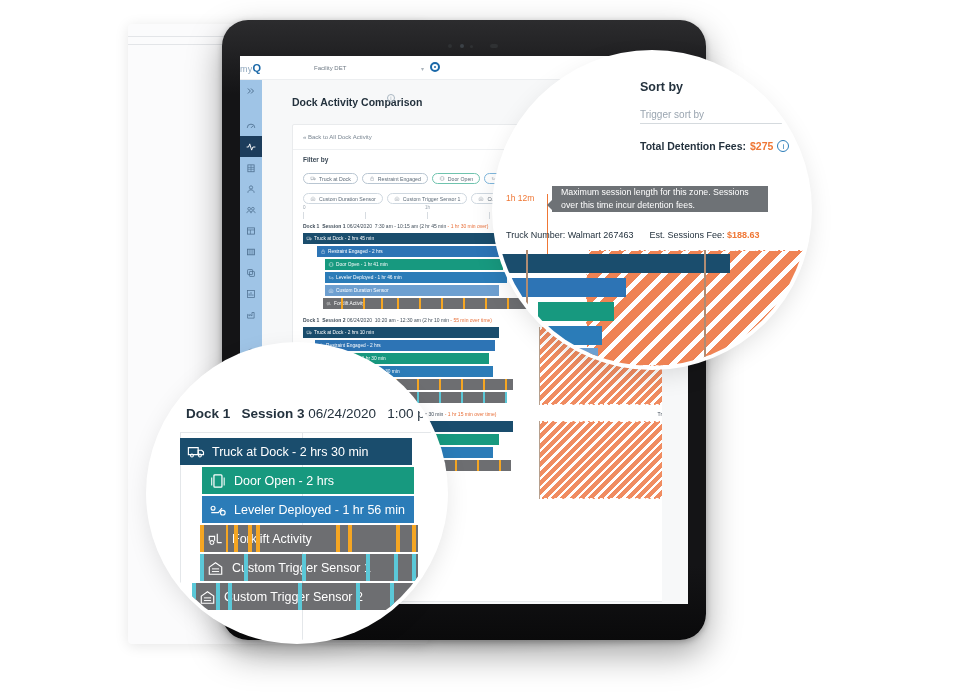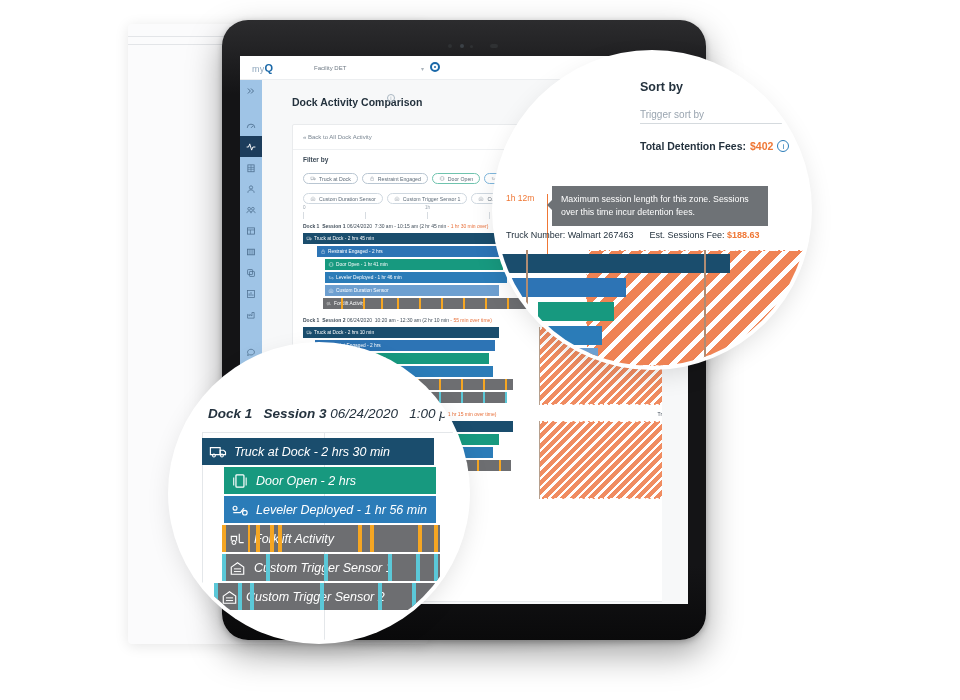--- a/index.html
+++ b/index.html
@@ -40,21 +40,21 @@
     position: absolute; left: 18px; top: 36px; width: 448px; height: 548px;
     background: #f7f8f9; overflow: hidden;
   }
 
   
   .app-header {
     position: absolute; left:0; top:0; width:100%; height:24px;
     background:#ffffff; border-bottom:1px solid #eceef0;
     display:flex; align-items:center;
   }
-  .logo { margin-left:12px; font-size:9px; color:#8fa7bd; letter-spacing:.2px; }
+  .logo { font-size:9px; color:#8fa7bd; letter-spacing:.2px; }
   .logo b { color:#1a68a8; font-size:11px; font-weight:bold; }
   .facility-select {
     position:absolute; left:74px; top:5px; width:110px; height:14px;
     display:flex; align-items:center; justify-content:space-between;
     font-size:6px; color:#6f7a85;
   }
   .fs-caret { font-size:6px; color:#aab3bb; }
   .gear {
     position:absolute; left:190px; top:6px; width:10px; height:10px;
     border-radius:50%; border:2px solid #1a68a8; background:#fff;
@@ -161,21 +161,21 @@
     border-bottom:1px solid #d5dade; font-size:10px; color:#9aa5b0;
     display:flex; align-items:flex-end; padding-bottom:3px;
   }
   .fees-row { position:absolute; left:144px; top:86px; display:flex;
     align-items:center; gap:4px; font-size:10.5px; font-weight:bold; color:#24323e; }
   .fees-amt { color:#ef7735; font-weight:bold; }
   .fees-info { width:12px; height:12px; border-radius:50%; border:1px solid #2b7cb8;
     color:#2b7cb8; font-size:8px; text-align:center; line-height:11px; font-weight:normal; }
 
   .tooltip {
-    position:absolute; left:56px; top:132px; width:216px; padding:7px 9px;
+    position:absolute; left:56px; top:132px; width:216px; padding:0 9px;
     background:#6e7276; color:#fff; font-size:8.8px; line-height:1.45;
   }
   .tip-arrow { position:absolute; left:-5px; top:14px; width:0;height:0;
     border-top:5px solid transparent; border-bottom:5px solid transparent;
     border-right:5px solid #6e7276; }
   .max-lbl { position:absolute; left:10px; top:139px; font-size:8.5px; color:#ef7735; }
   .max-line { position:absolute; left:51px; top:140px; width:1px; height:68px; background:#ef7735; }
 
   .tn-row { position:absolute; left:10px; top:176px; width:300px;
     display:flex; gap:16px; font-size:9px; color:#24323e; }
@@ -187,21 +187,21 @@
   .mg-hatch {
     position:absolute;
     background-image: repeating-linear-gradient(-45deg,
       #ef8354 0 5px, #ef8354 5px 9px, #ffffff 9px 14px);
     border:1.5px dashed #ffffff;
   }
   .mg-vline { position:absolute; width:1.5px; background:#b08c73; }
 
   
   .mag-detail {
-    left:172px; top:346px; width:294px; height:294px;font-style:italic;
+    left:150px; top:346px; width:294px; height:294px;
   }
   .d-inner { position:absolute; left:0; top:0; width:294px; height:294px; background:#fff; }
   .d-hdr { position:absolute; left:36px; top:60px; font-size:13.5px; color:#24323e;
     white-space:nowrap; }
   .d-hdr b { font-weight:bold; }
   .d-sep { position:absolute; left:30px; top:86px; width:264px; height:1px; background:#e4e7ea; }
   .d-vline { position:absolute; top:86px; width:1px; height:208px; background:#e4e7ea; }
 
   .dbar { position:absolute; height:27px; display:flex; align-items:center;
     color:#fff; font-size:12.5px; gap:7px; padding-left:6px; white-space:nowrap; }
@@ -576,21 +576,21 @@
   </div>
 
   <div class="mag mag-sort">
 
     <div class="sort-title">Sort by</div>
     <div class="sort-field">
       <span>Trigger sort by</span>
     </div>
     <div class="fees-row">
       <span>Total Detention Fees:</span>
-      <span class="fees-amt">$402</span>
+      <span class="fees-amt">$275</span>
       <span class="fees-info">i</span>
     </div>
 
     <div class="max-lbl">1h 12m</div>
     <div class="max-line"></div>
     <div class="tooltip">
       <div class="tip-arrow"></div>
       <span>Maximum session length for this zone. Sessions over this time incur detention fees.</span>
     </div>
 

